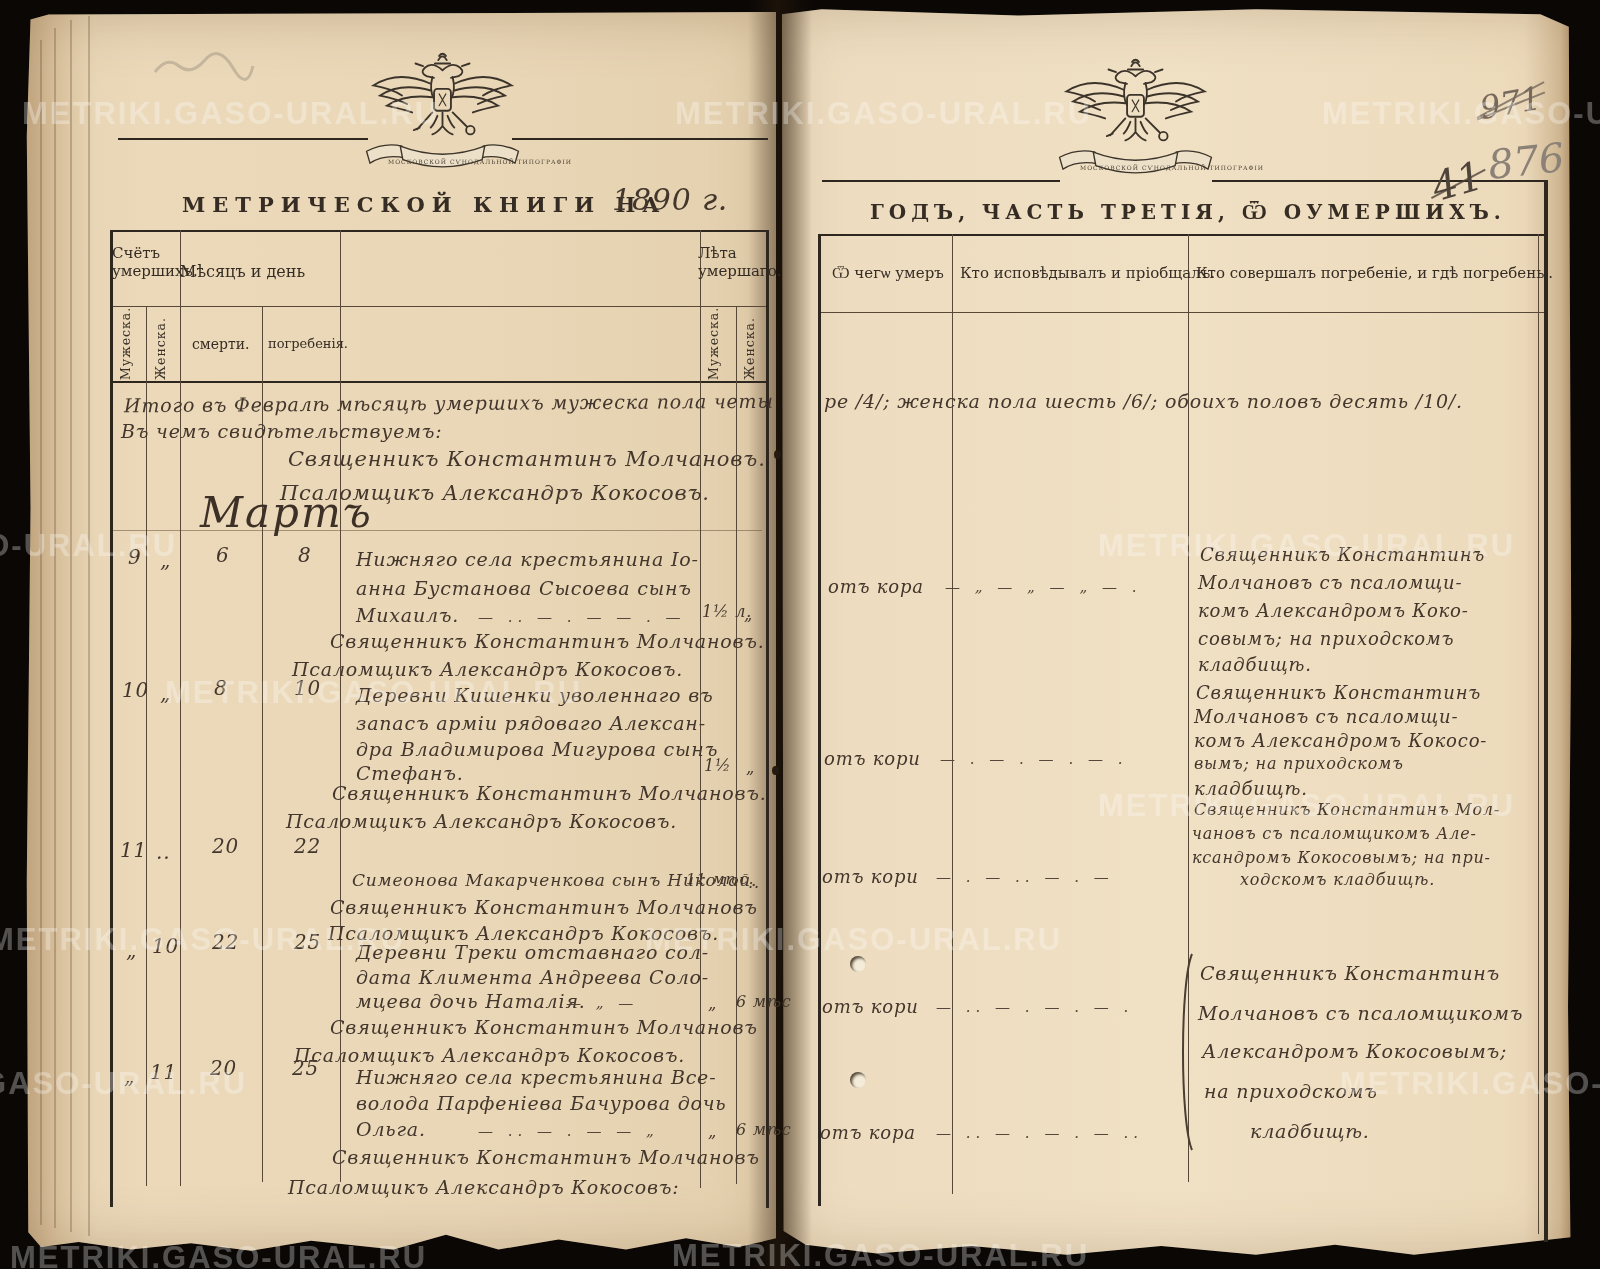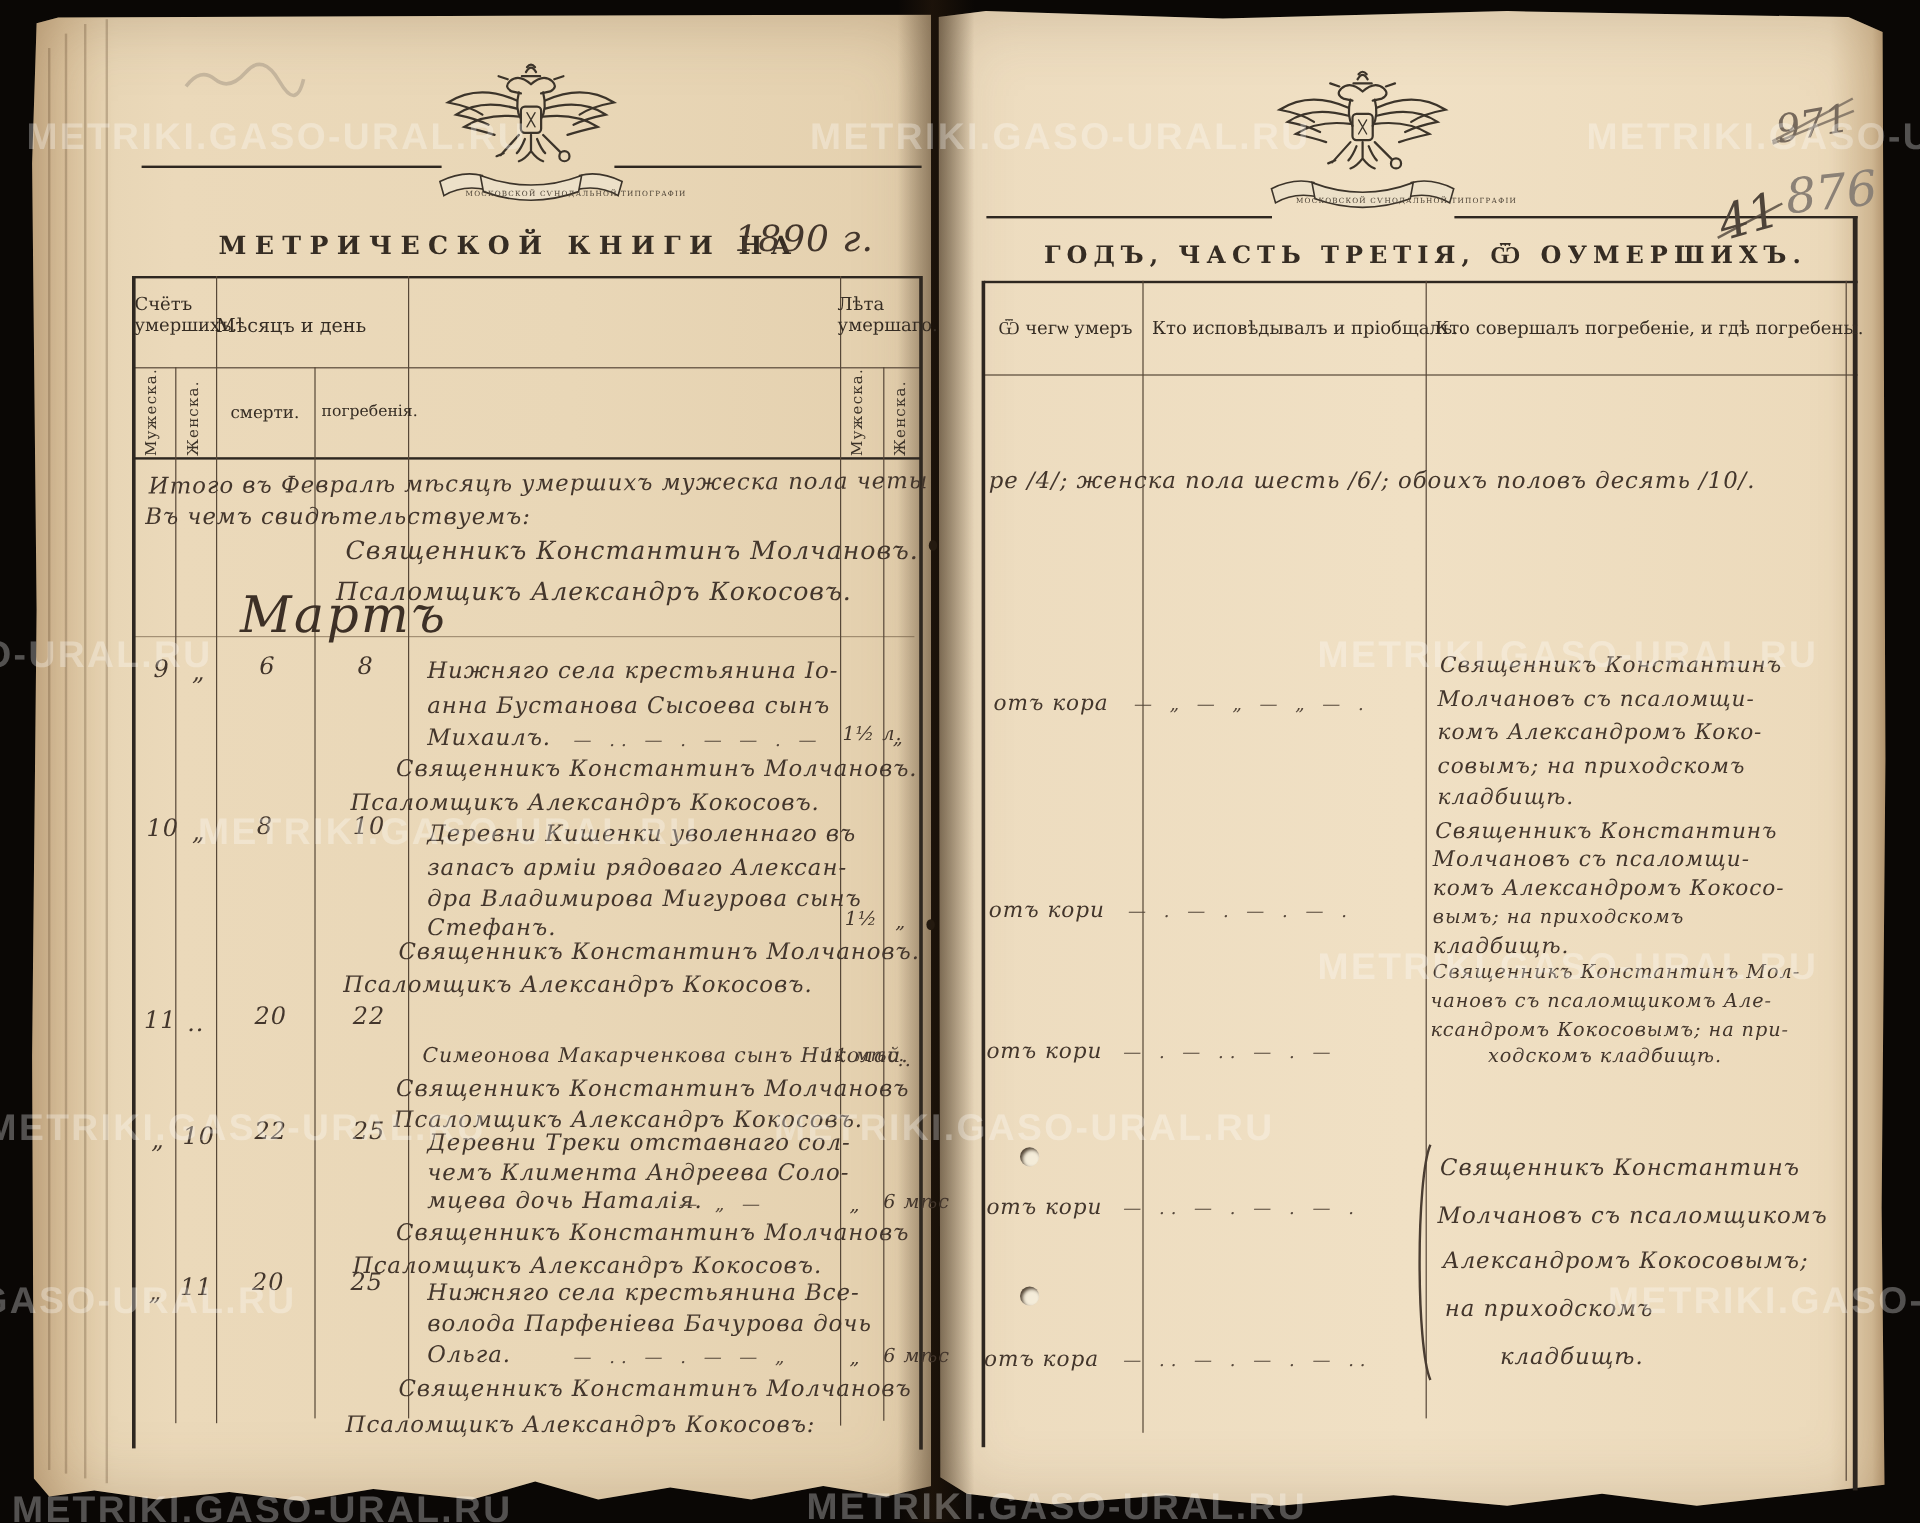--- a/index.html
+++ b/index.html
@@ -159,21 +159,21 @@
   <div class="hw small" style="left:686px;top:870px;font-size:15px">11 мѣс.</div>
   <div class="hw small" style="left:748px;top:873px">..</div>
   <div class="hw" style="left:330px;top:896px">Священникъ Константинъ Молчановъ</div>
   <div class="hw" style="left:328px;top:922px">Псаломщикъ Александръ Кокосовъ.</div>
 
   <div class="hw num" style="left:126px;top:938px">„</div>
   <div class="hw num" style="left:152px;top:934px">10</div>
   <div class="hw num" style="left:212px;top:930px">22</div>
   <div class="hw num" style="left:294px;top:930px">25</div>
   <div class="hw" style="left:356px;top:941px">Деревни Треки отставнаго сол-</div>
-  <div class="hw" style="left:356px;top:966px">чемъ Климента Андреева Соло-</div>
+  <div class="hw" style="left:356px;top:966px">дата Климента Андреева Соло-</div>
   <div class="hw" style="left:356px;top:990px">мцева дочь Наталія.</div>
   <div class="hw dash" style="left:566px;top:994px">— „ —</div>
   <div class="hw small" style="left:708px;top:994px">„</div>
   <div class="hw small" style="left:736px;top:992px">6 мѣс</div>
   <div class="hw" style="left:330px;top:1016px">Священникъ Константинъ Молчановъ</div>
   <div class="hw" style="left:294px;top:1044px">Псаломщикъ Александръ Кокосовъ.</div>
 
   <div class="hw num" style="left:124px;top:1064px">„</div>
   <div class="hw num" style="left:150px;top:1060px">11</div>
   <div class="hw num" style="left:210px;top:1056px">20</div>

